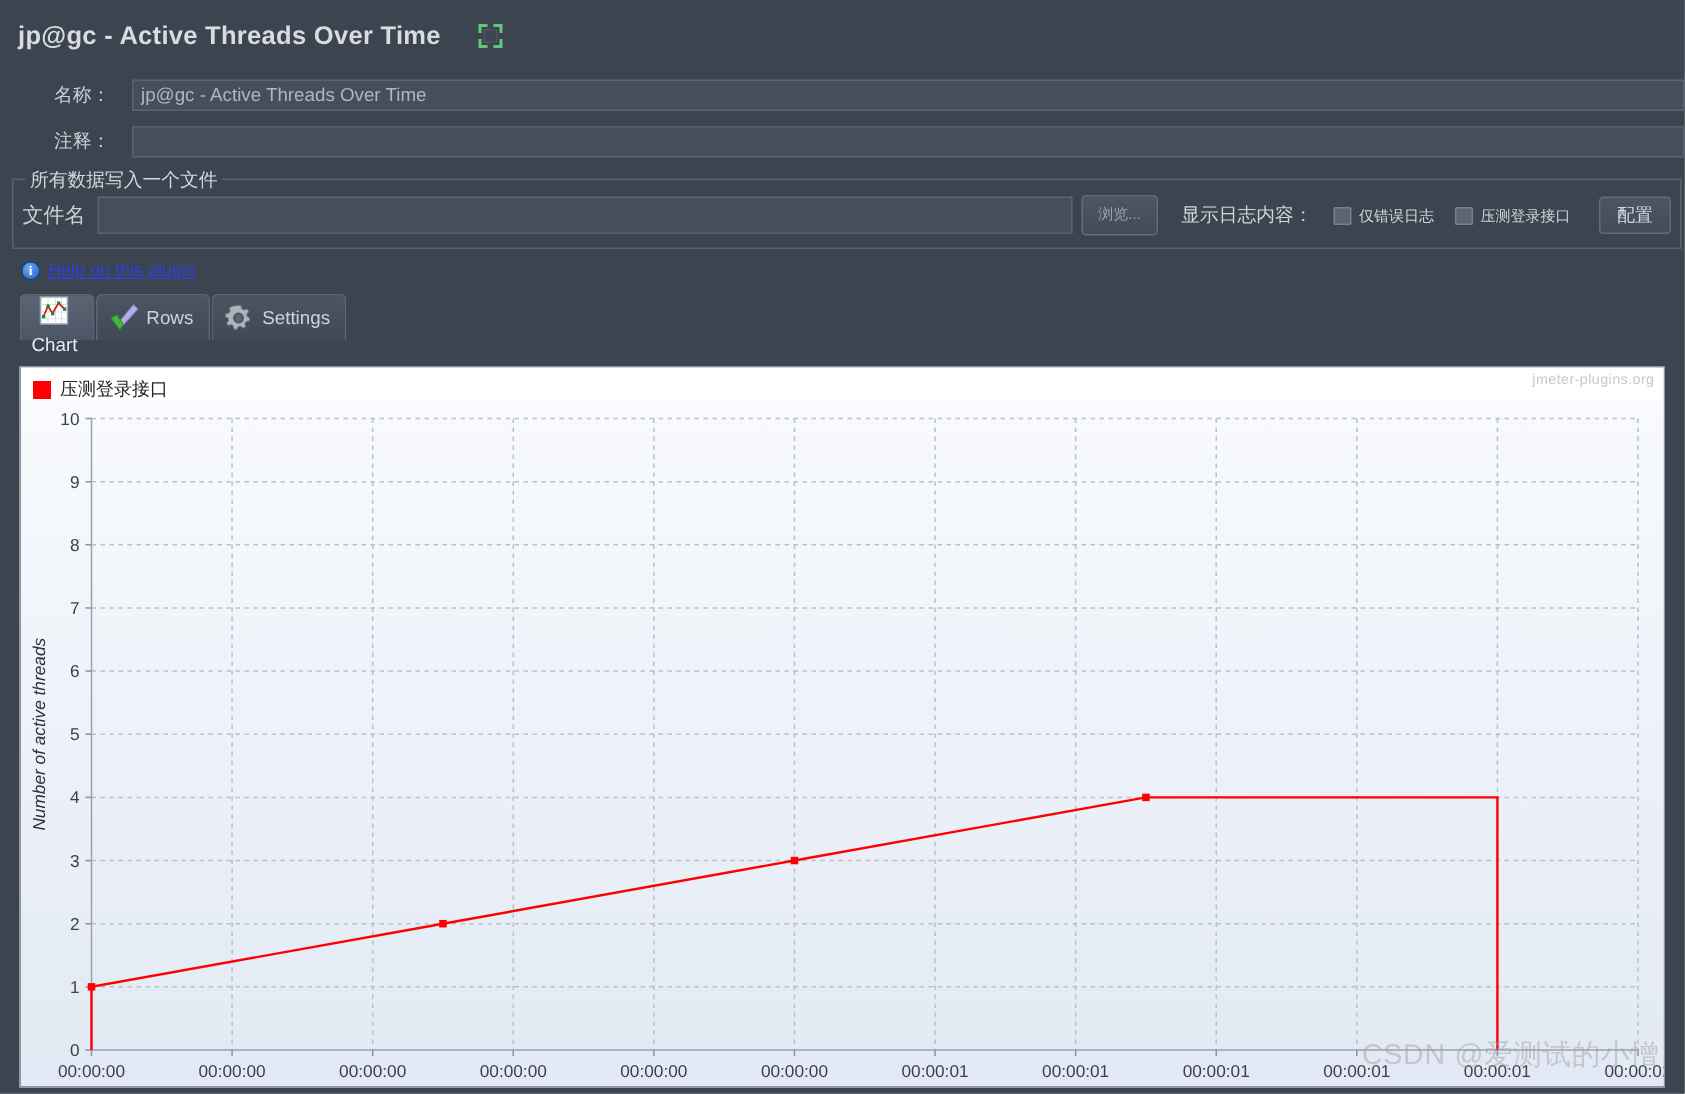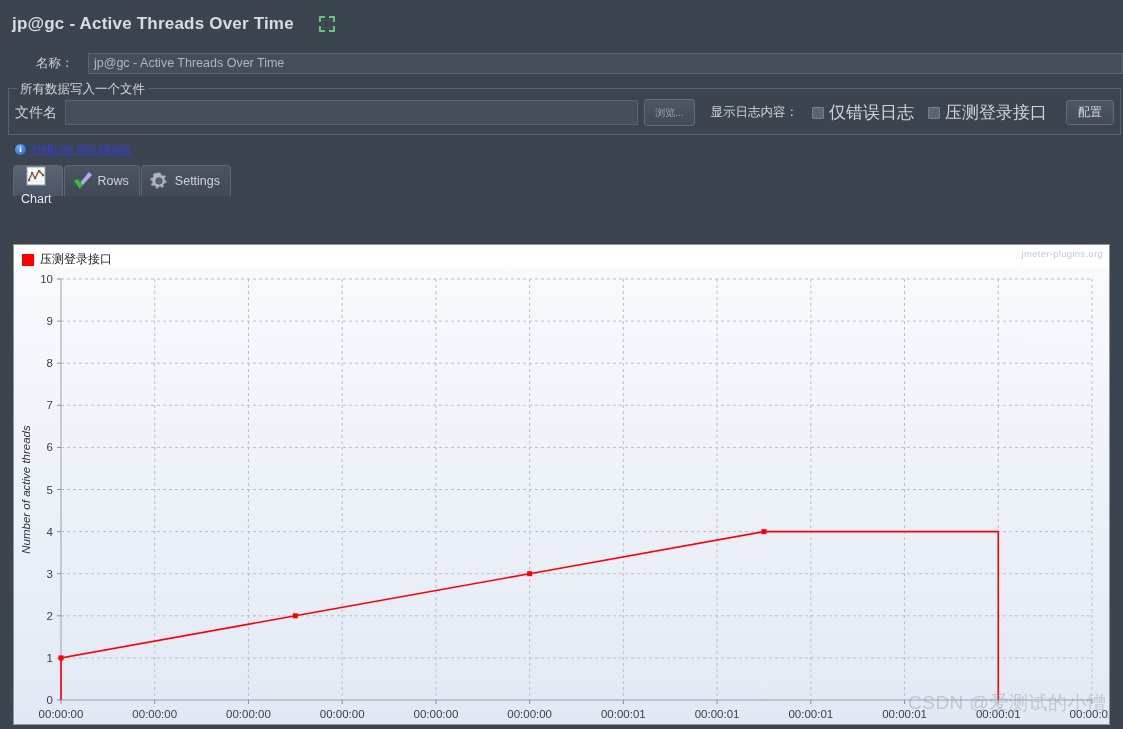--- a/index.html
+++ b/index.html
@@ -124,21 +124,21 @@
     gap: 5px;
     margin-left: 8px;
     white-space: nowrap;
   }
   .checkbox {
     width: 12px; height: 12px;
     background: #5c646f;
     border: 1px solid #767f8c;
     border-radius: 1px;
   }
-  .cb-text { color: #d0d5dc; font-size: 17px; }
+  .cb-text { color: #d0d5dc; font-size: 10px; }
 
   
   .help-row {
     display: flex;
     align-items: center;
     gap: 5px;
     padding: 7px 0 0 14px;
   }
   .info-icon {
     width: 13px; height: 13px;
@@ -260,20 +260,24 @@
         <rect x="5" y="5" width="8" height="8" fill="none" stroke="#4c5561" stroke-width="1"></rect>
       </svg>
     </span>
   </div>
 
   <div class="form-row">
     <span class="form-label">名称：</span>
     <div class="text-field">jp@gc - Active Threads Over Time</div>
   </div>
 
+  <div class="form-row">
+    <span class="form-label">注释：</span>
+    <div class="text-field"></div>
+  </div>
 
   <div class="groupbox">
     <span class="groupbox-title">所有数据写入一个文件</span>
     <div class="gb-row">
       <span class="gb-label">文件名</span>
       <div class="filename-field"></div>
       <button class="btn browse">浏览...</button>
       <span class="log-label">显示日志内容：</span>
       <span class="cb-wrap">
         <span class="checkbox"></span>

